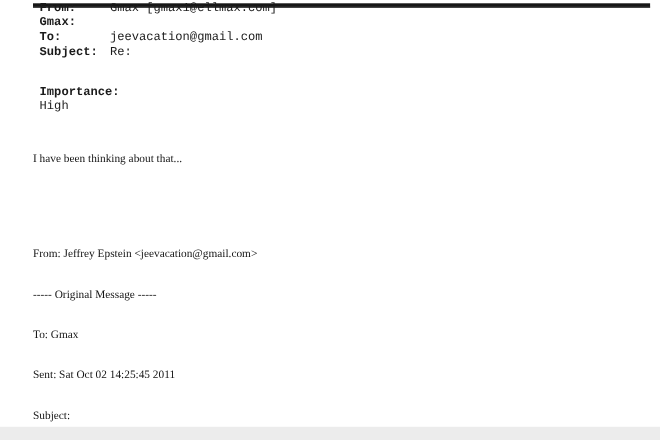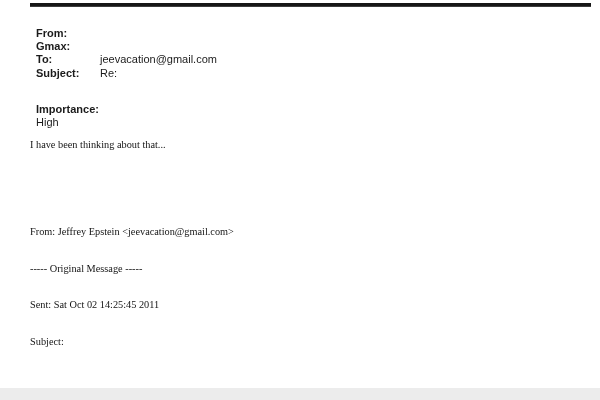--- a/index.html
+++ b/index.html
@@ -15,22 +15,22 @@
   .top-rule {
     position: absolute;
     top: 3px; left: 30px;
     width: 561px; height: 3px;
     background: #161616;
     border-bottom: 1px solid #3c3c3c;
   }
 
   .email-header {
     position: absolute;
-    top: 27px; left: 36px;
-    font-family: Liberation Sans, sans-serif;
+    top: 2px; left: 36px;
+    font-family: Liberation Mono, monospace;
     font-size: 11px;
     color: #1b1b1b;
   }
   .hrow { display: flex; line-height: 13.2px; }
   .hlabel { width: 64px; font-weight: bold; }
   .hvalue { }
   .importance-row { margin-top: 23px; flex-direction: column; }
 
   .email-body {
     position: absolute;
@@ -53,20 +53,21 @@
 </head>
 <body>
 
 <div class="page">
 
   <div class="top-rule"></div>
 
   <div class="email-header">
     <div class="hrow">
       <span class="hlabel">From:</span>
+      <span class="hvalue">Gmax [gmax1@ellmax.com]</span>
     </div>
     <div class="hrow">
       <span class="hlabel">Gmax:</span>
     </div>
     <div class="hrow">
       <span class="hlabel">To:</span>
       <span class="hvalue">jeevacation@gmail.com</span>
     </div>
     <div class="hrow">
       <span class="hlabel">Subject:</span>
@@ -78,20 +79,21 @@
     </div>
   </div>
 
   <div class="email-body">
 
     <div class="intro-line">I have been thinking about that...</div>
 
     <div class="quoted-block">
       <div>From: Jeffrey Epstein &lt;jeevacation@gmail.com&gt;</div>
       <div>----- Original Message -----</div>
+      <div>To: Gmax</div>
       <div>Sent: Sat Oct 02 14:25:45 2011</div>
       <div>Subject:</div>
     </div>
 
     
 
     
     
 
     

